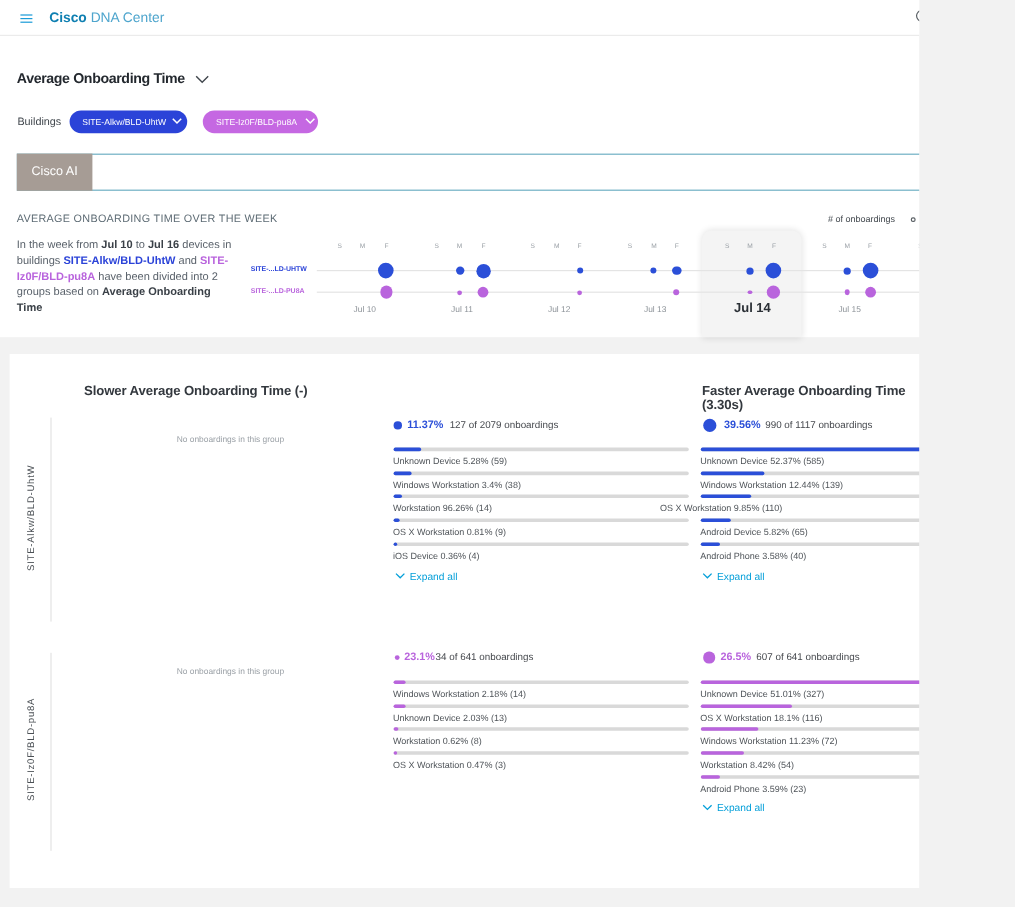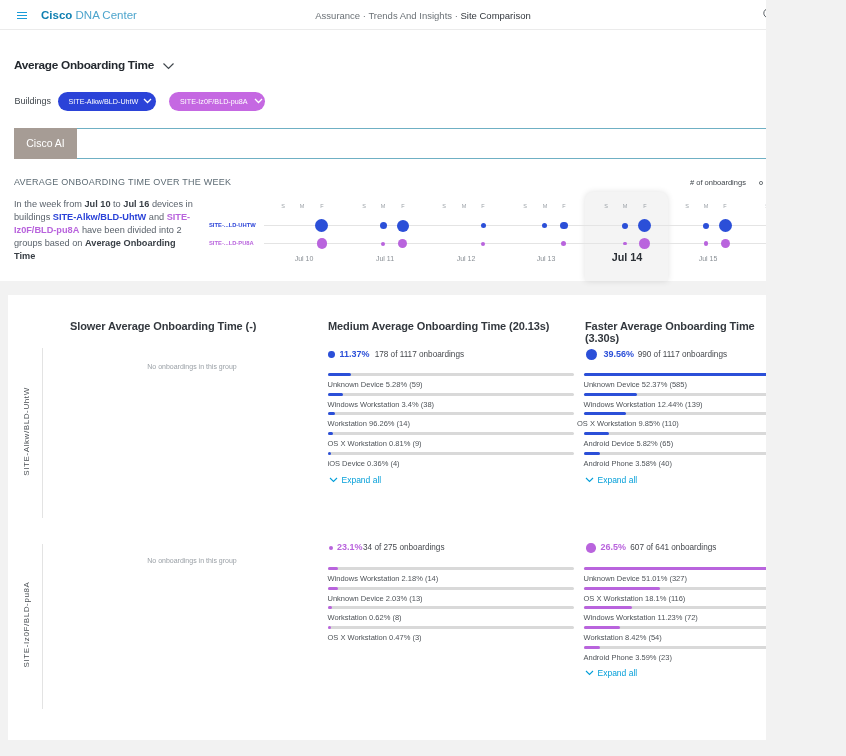--- a/index.html
+++ b/index.html
@@ -14,21 +14,20 @@
   <div class="abs" style="left:0;top:0;width:846px;height:281px;background:#ffffff;"></div>
 
   <div class="abs" style="left:0;top:0;width:846px;height:30px;background:#fff;border-bottom:1px solid #ebebeb;"></div>
 
   <div class="abs" style="left:17px;top:11.5px;width:10px;height:1.4px;background:#1a9bd7;"></div>
   <div class="abs" style="left:17px;top:14.7px;width:10px;height:1.4px;background:#1a9bd7;"></div>
   <div class="abs" style="left:17px;top:17.9px;width:10px;height:1.4px;background:#1a9bd7;"></div>
 
   <div class="abs" style="left:41px;top:9px;font-size:11.5px;color:#4ea5cd;"><span style="font-weight:bold;color:#0e7fb1;">Cisco</span> DNA Center</div>
 
-  <div class="abs" style="left:0;top:9.5px;width:846px;text-align:center;font-size:9.5px;color:#6b7176;">Assurance · Trends And Insights · <span style="color:#32373d;">Site Comparison</span></div>
 
   <svg class="abs" style="left:763px;top:8px;" width="13" height="13" viewBox="0 0 13 13">
     <circle cx="5.2" cy="5.2" r="4.4" fill="none" stroke="#5a6065" stroke-width="1"></circle>
     <line x1="8.4" y1="8.4" x2="12.2" y2="12.2" stroke="#5a6065" stroke-width="1"></line>
   </svg>
   <svg class="abs" style="left:789.5px;top:8.5px;" width="11" height="11" viewBox="0 0 11 11">
     <circle cx="5.5" cy="5.5" r="4.9" fill="none" stroke="#5a6065" stroke-width="1"></circle>
     <text x="5.5" y="8.3" font-size="7.5" fill="#5a6065" text-anchor="middle" font-family="Liberation Sans, sans-serif">?</text>
   </svg>
   <svg class="abs" style="left:811px;top:8px;" width="16" height="12" viewBox="0 0 16 12">
@@ -117,34 +116,33 @@
   <div class="abs" style="left:623.4px;top:241.8px;width:3.5px;height:3.5px;border-radius:50%;background:#b964dd;"></div>
   <div class="abs" style="left:639.1px;top:238.0px;width:11px;height:11px;border-radius:50%;background:#b964dd;"></div>
   <div class="abs" style="left:702.9px;top:222.5px;width:6px;height:6px;border-radius:50%;background:#2b4fd8;"></div>
   <div class="abs" style="left:718.8px;top:219.0px;width:13px;height:13px;border-radius:50%;background:#2b4fd8;"></div>
   <div class="abs" style="left:703.6px;top:241.2px;width:4.5px;height:4.5px;border-radius:50%;background:#b964dd;"></div>
   <div class="abs" style="left:720.5px;top:238.8px;width:9.5px;height:9.5px;border-radius:50%;background:#b964dd;"></div>
 
   <div class="abs" style="left:8px;top:295px;width:830px;height:445px;background:#ffffff;"></div>
 
   <div class="abs" style="left:70px;top:320px;font-size:11px;font-weight:bold;color:#33383e;letter-spacing:-0.1px;">Slower Average Onboarding Time (-)</div>
-  <div class="abs" style="left:328px;top:320px;font-size:11px;font-weight:bold;color:#33383e;letter-spacing:-0.1px;">Medium Average Onboarding Time (20.13s)</div>
   <div class="abs" style="left:585px;top:320px;font-size:11px;font-weight:bold;color:#33383e;letter-spacing:-0.1px;">Faster Average Onboarding Time (3.30s)</div>
 
   <div class="abs" style="left:42px;top:348px;width:1px;height:170px;background:#e3e3e3;"></div>
   <div class="abs" style="left:42px;top:544px;width:1px;height:165px;background:#e3e3e3;"></div>
   <div class="abs" style="left:-64px;top:427px;width:180px;text-align:center;font-size:8px;color:#4b5055;letter-spacing:0.6px;transform:rotate(-90deg);">SITE-Alkw/BLD-UhtW</div>
   <div class="abs" style="left:-64px;top:620px;width:180px;text-align:center;font-size:8px;color:#4b5055;letter-spacing:0.6px;transform:rotate(-90deg);">SITE-Iz0F/BLD-pu8A</div>
 
   <div class="abs" style="left:62px;top:363px;width:260px;text-align:center;font-size:7px;color:#9aa0a6;">No onboardings in this group</div>
   <div class="abs" style="left:62px;top:557px;width:260px;text-align:center;font-size:7px;color:#9aa0a6;">No onboardings in this group</div>
 
   <div class="abs" style="left:328.0px;top:351.4px;width:6.8px;height:6.8px;border-radius:50%;background:#2b4fd8;"></div>
   <div class="abs" style="left:339.4px;top:348.6px;font-size:9px;font-weight:bold;color:#2b4fd8;">11.37%</div>
-  <div class="abs" style="left:374.7px;top:349.6px;font-size:8.2px;color:#46494e;">178 of 1117 onboardings</div>
+  <div class="abs" style="left:374.7px;top:349.6px;font-size:8.2px;color:#46494e;">127 of 2079 onboardings</div>
   <div class="abs" style="left:327.5px;top:373.0px;width:246px;height:3px;background:#d9d9d9;border-radius:2px;"></div>
   <div class="abs" style="left:327.5px;top:373.0px;width:23.6px;height:3px;background:#2b4fd8;border-radius:2px;"></div>
   <div class="abs" style="left:327.5px;top:380.0px;font-size:7.5px;color:#4e5358;">Unknown Device 5.28% (59)</div>
   <div class="abs" style="left:327.5px;top:392.6px;width:246px;height:3px;background:#d9d9d9;border-radius:2px;"></div>
   <div class="abs" style="left:327.5px;top:392.6px;width:15.9px;height:3px;background:#2b4fd8;border-radius:2px;"></div>
   <div class="abs" style="left:327.5px;top:399.6px;font-size:7.5px;color:#4e5358;">Windows Workstation 3.4% (38)</div>
   <div class="abs" style="left:327.5px;top:412.3px;width:246px;height:3px;background:#d9d9d9;border-radius:2px;"></div>
   <div class="abs" style="left:327.5px;top:412.3px;width:7.1px;height:3px;background:#2b4fd8;border-radius:2px;"></div>
   <div class="abs" style="left:327.5px;top:419.3px;font-size:7.5px;color:#4e5358;">Workstation 96.26% (14)</div>
   <div class="abs" style="left:327.5px;top:431.9px;width:246px;height:3px;background:#d9d9d9;border-radius:2px;"></div>
@@ -160,33 +158,33 @@
   <div class="abs" style="left:603.4px;top:348.6px;font-size:9px;font-weight:bold;color:#2b4fd8;">39.56%</div>
   <div class="abs" style="left:637.7px;top:349.6px;font-size:8.2px;color:#46494e;">990 of 1117 onboardings</div>
   <div class="abs" style="left:583.5px;top:373.0px;width:246px;height:3px;background:#d9d9d9;border-radius:2px;"></div>
   <div class="abs" style="left:583.5px;top:373.0px;width:216.7px;height:3px;background:#2b4fd8;border-radius:2px;"></div>
   <div class="abs" style="left:583.5px;top:380.0px;font-size:7.5px;color:#4e5358;">Unknown Device 52.37% (585)</div>
   <div class="abs" style="left:583.5px;top:392.6px;width:246px;height:3px;background:#d9d9d9;border-radius:2px;"></div>
   <div class="abs" style="left:583.5px;top:392.6px;width:53.0px;height:3px;background:#2b4fd8;border-radius:2px;"></div>
   <div class="abs" style="left:583.5px;top:399.6px;font-size:7.5px;color:#4e5358;">Windows Workstation 12.44% (139)</div>
   <div class="abs" style="left:583.5px;top:412.3px;width:246px;height:3px;background:#d9d9d9;border-radius:2px;"></div>
   <div class="abs" style="left:583.5px;top:412.3px;width:42.4px;height:3px;background:#2b4fd8;border-radius:2px;"></div>
-  <div class="abs" style="left:577px;top:419.3px;font-size:7.5px;color:#4e5358;">OS X Workstation 9.85% (110)</div>
+  <div class="abs" style="left:550px;top:419.3px;font-size:7.5px;color:#4e5358;">OS X Workstation 9.85% (110)</div>
   <div class="abs" style="left:583.5px;top:431.9px;width:246px;height:3px;background:#d9d9d9;border-radius:2px;"></div>
   <div class="abs" style="left:583.5px;top:431.9px;width:25.9px;height:3px;background:#2b4fd8;border-radius:2px;"></div>
   <div class="abs" style="left:583.5px;top:438.9px;font-size:7.5px;color:#4e5358;">Android Device 5.82% (65)</div>
   <div class="abs" style="left:583.5px;top:451.6px;width:246px;height:3px;background:#d9d9d9;border-radius:2px;"></div>
   <div class="abs" style="left:583.5px;top:451.6px;width:16.7px;height:3px;background:#2b4fd8;border-radius:2px;"></div>
   <div class="abs" style="left:583.5px;top:458.6px;font-size:7.5px;color:#4e5358;">Android Phone 3.58% (40)</div>
   <div class="abs" style="left:584.5px;top:475px;font-size:8.5px;color:#049fd9;"><svg width="9" height="6" viewBox="0 0 9 6" style="margin-right:4px;">
         <path d="M1 1 L4.5 4.5 L8 1" fill="none" stroke="#049fd9" stroke-width="1.1"></path>
       </svg>Expand all</div>
   <div class="abs" style="left:328.6px;top:545.8px;width:4.5px;height:4.5px;border-radius:50%;background:#b964dd;"></div>
   <div class="abs" style="left:336.9px;top:541.8px;font-size:9px;font-weight:bold;color:#b964dd;">23.1%</div>
-  <div class="abs" style="left:363px;top:542.8px;font-size:8.2px;color:#46494e;">34 of 275 onboardings</div>
+  <div class="abs" style="left:363px;top:542.8px;font-size:8.2px;color:#46494e;">34 of 641 onboardings</div>
   <div class="abs" style="left:327.5px;top:567.0px;width:246px;height:3px;background:#d9d9d9;border-radius:2px;"></div>
   <div class="abs" style="left:327.5px;top:567.0px;width:10.9px;height:3px;background:#b964dd;border-radius:2px;"></div>
   <div class="abs" style="left:327.5px;top:574.0px;font-size:7.5px;color:#4e5358;">Windows Workstation 2.18% (14)</div>
   <div class="abs" style="left:327.5px;top:586.6px;width:246px;height:3px;background:#d9d9d9;border-radius:2px;"></div>
   <div class="abs" style="left:327.5px;top:586.6px;width:10.3px;height:3px;background:#b964dd;border-radius:2px;"></div>
   <div class="abs" style="left:327.5px;top:593.6px;font-size:7.5px;color:#4e5358;">Unknown Device 2.03% (13)</div>
   <div class="abs" style="left:327.5px;top:606.3px;width:246px;height:3px;background:#d9d9d9;border-radius:2px;"></div>
   <div class="abs" style="left:327.5px;top:606.3px;width:4.5px;height:3px;background:#b964dd;border-radius:2px;"></div>
   <div class="abs" style="left:327.5px;top:613.3px;font-size:7.5px;color:#4e5358;">Workstation 0.62% (8)</div>
   <div class="abs" style="left:327.5px;top:625.9px;width:246px;height:3px;background:#d9d9d9;border-radius:2px;"></div>

